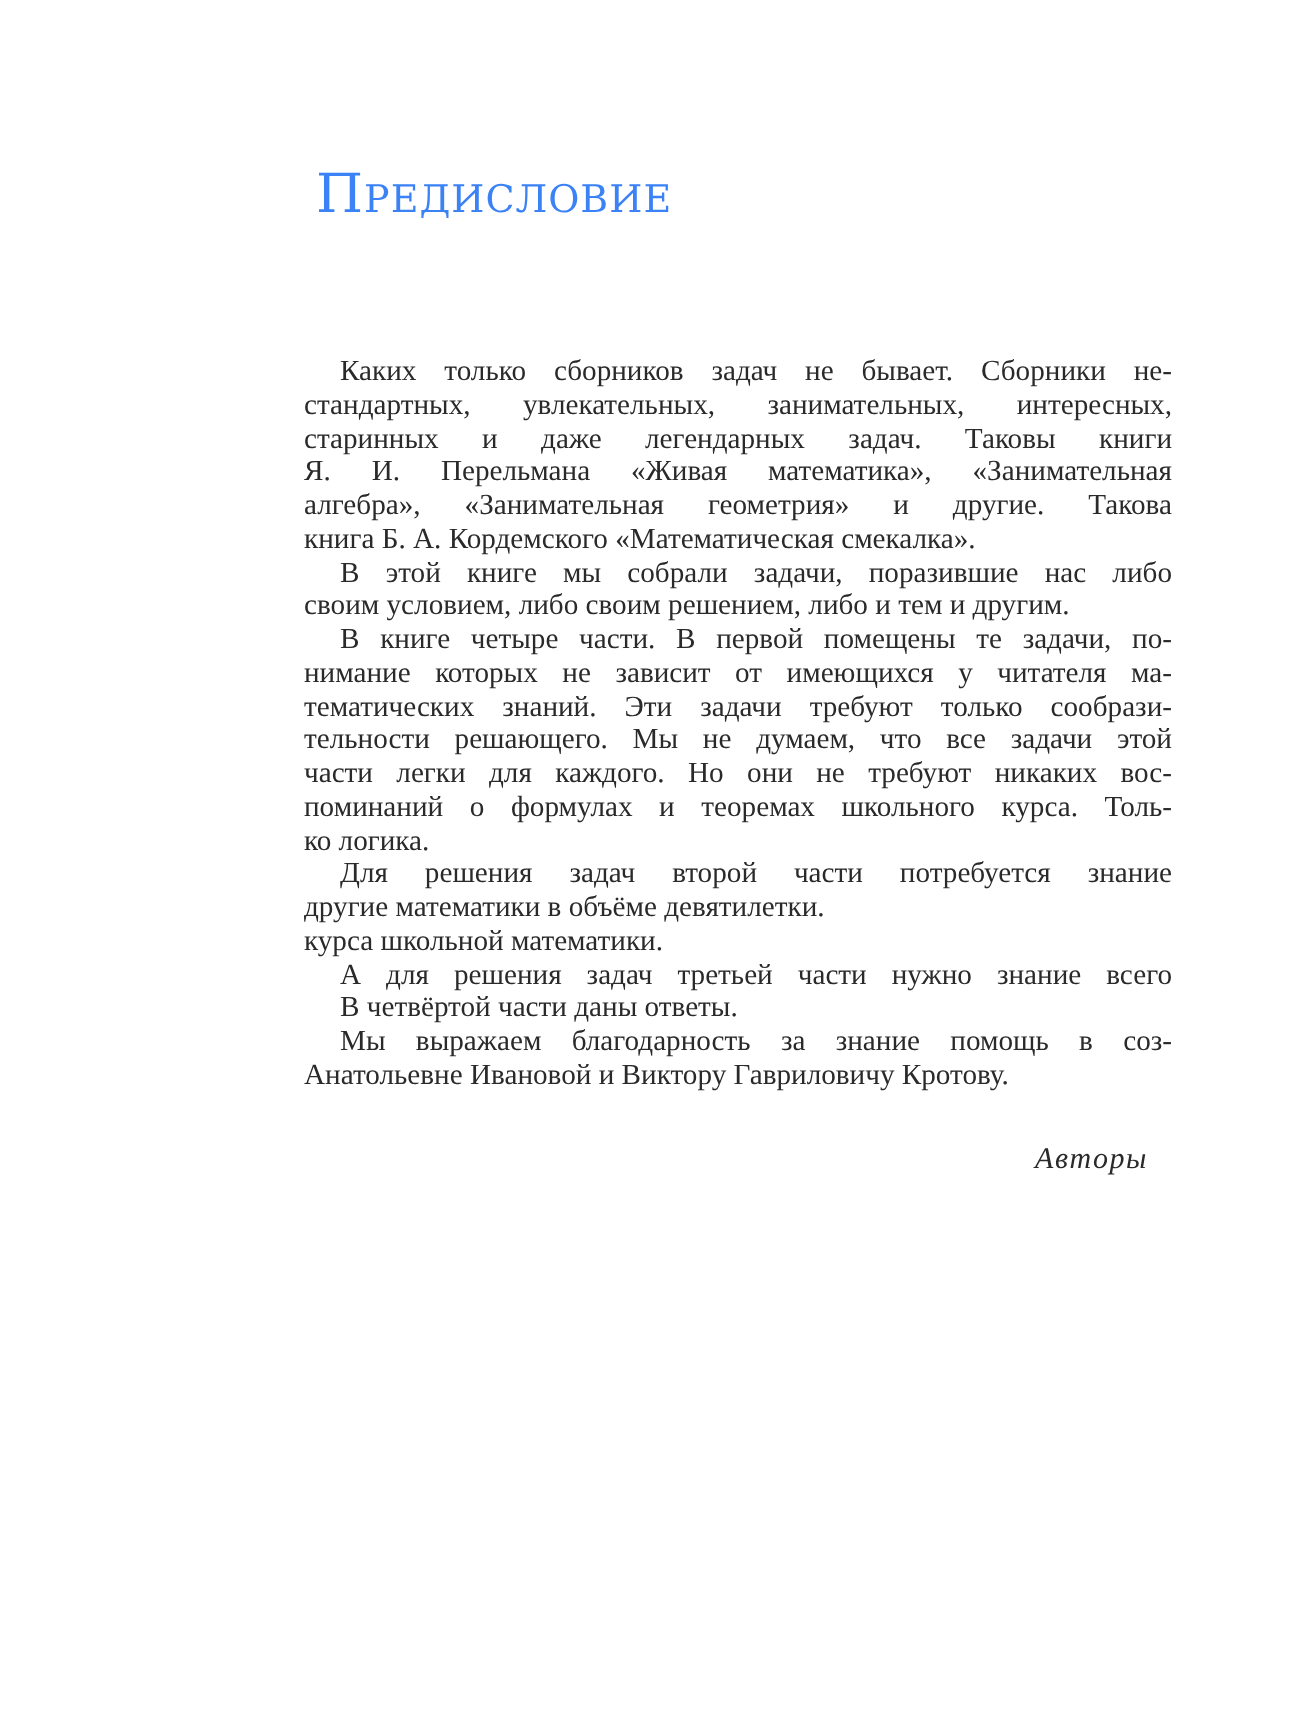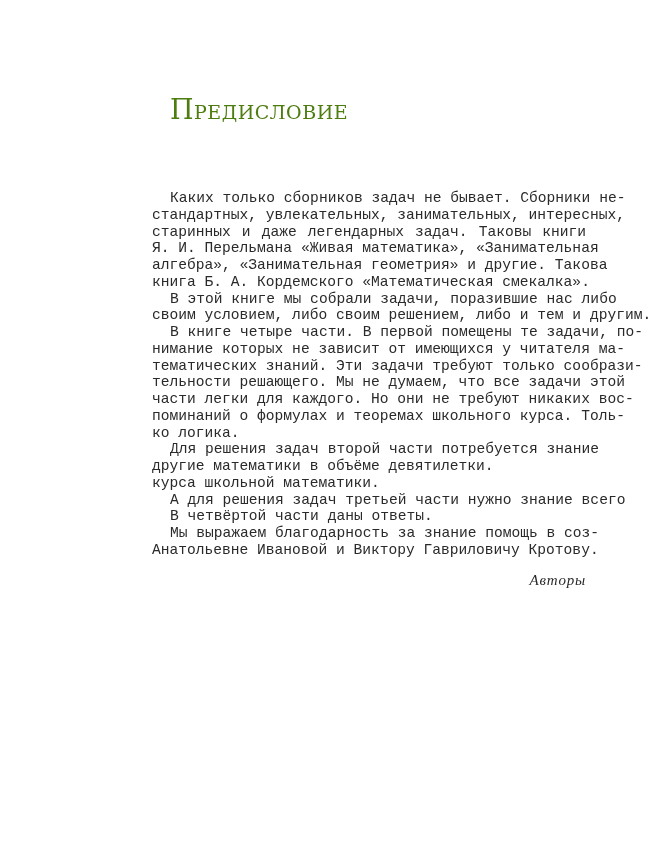--- a/index.html
+++ b/index.html
@@ -20,50 +20,50 @@
       width: 650px; height: 865px;
     }
     .title {
       position: absolute;
       left: 158px;
       top: 82px;
       font-family: "DejaVu Serif", "Liberation Serif", serif;
       font-size: 27px;
       font-variant: small-caps;
       letter-spacing: 0.5px;
-      color: #4d7c0f;
+      color: #3b82f6;
       font-weight: normal;
-      margin: 12px;
+      margin: 0;
     }
     .body-text {
       position: absolute;
       left: 152px;
-      top: 190px;
+      top: 178px;
       width: 434px;
-      font-family: Liberation Mono, monospace;
+      font-family: Liberation Serif, serif;
       font-size: 14.6px;
       line-height: 16.75px;
       color: #2a2a2a;
     }
     .line {
       display: block;
       white-space: nowrap;
       text-align: justify;
       text-align-last: justify;
       height: 16.75px;
     }
     .line.last {
       text-align-last: left;
     }
     .line.indent {
       padding-left: 18px;
     }
     .signature {
       position: absolute;
-      right: 64px;
+      right: 76px;
       top: 572px;
       font-family: "Liberation Serif", "DejaVu Serif", serif;
       font-style: italic;
       font-size: 15px;
       letter-spacing: 0.8px;
       color: #2a2a2a;
       text-align: center;
     }
   </style>
 </head>

